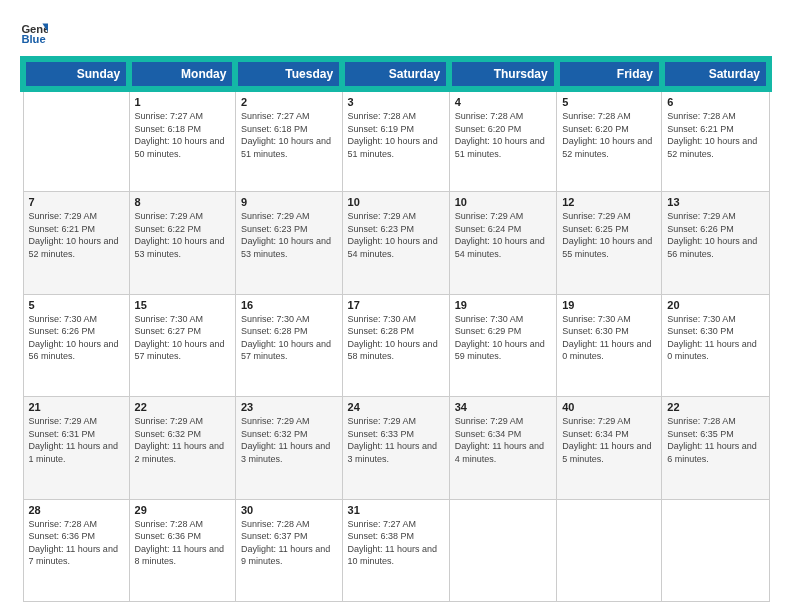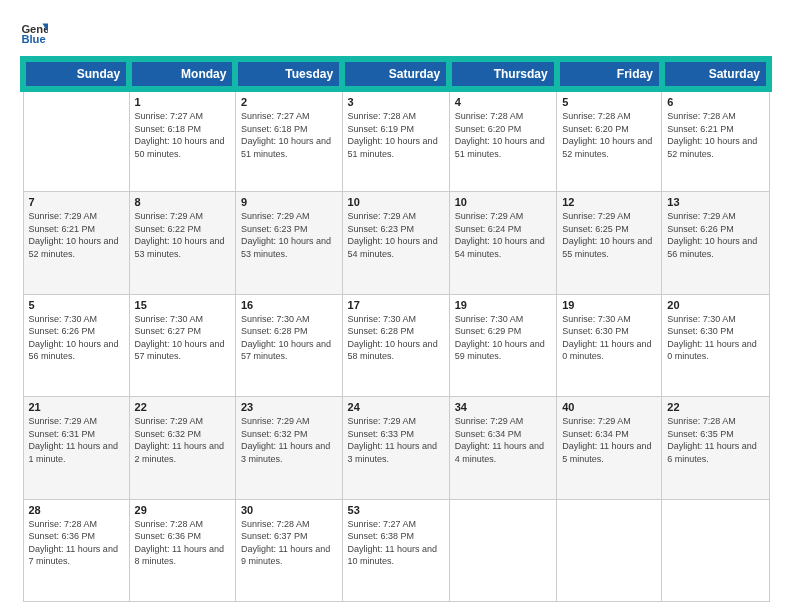--- a/index.html
+++ b/index.html
@@ -246,21 +246,21 @@
           </td>
           <td>
             <span class="day-number">29</span>
             <div class="day-info">Sunrise: 7:28 AM<br>Sunset: 6:36 PM<br>Daylight: 11 hours and 8 minutes.</div>
           </td>
           <td>
             <span class="day-number">30</span>
             <div class="day-info">Sunrise: 7:28 AM<br>Sunset: 6:37 PM<br>Daylight: 11 hours and 9 minutes.</div>
           </td>
           <td>
-            <span class="day-number">53</span>
+            <span class="day-number">31</span>
             <div class="day-info">Sunrise: 7:27 AM<br>Sunset: 6:38 PM<br>Daylight: 11 hours and 10 minutes.</div>
           </td>
           <td></td>
           <td></td>
           <td></td>
         </tr>
       </tbody>
   </table>
 </div>
 

